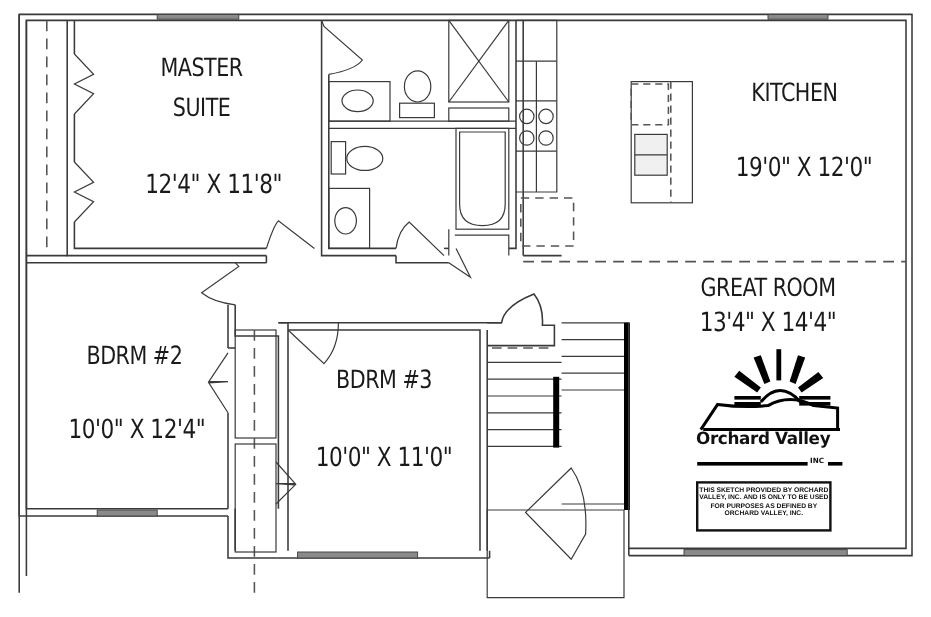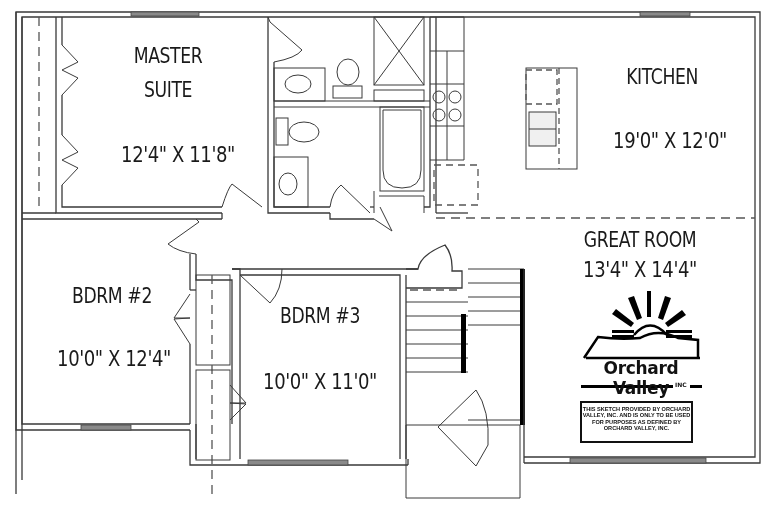--- a/index.html
+++ b/index.html
@@ -18,23 +18,23 @@
     letter-spacing: -0.5px;
     white-space: nowrap;
     text-align: center;
   }
   .name { font-size: 21px; transform: scaleX(0.82); transform-origin: center; }
   .dim  { font-size: 22px; transform: scaleX(0.82); transform-origin: center; }
   .logo-text {
     position: absolute;
     font-family: "DejaVu Sans", sans-serif;
     font-weight: bold;
-    font-size: 17px;
+    font-size: 14px;
     color: #111;
-    left: 580px; top: 358px; width: 122px; text-align: center;
+    left: 580px; top: 358px; width: 122px; 
     letter-spacing: -0.3px;
   }
   .logo-inc {
     position: absolute;
     font-family: "DejaVu Sans", sans-serif;
     font-weight: bold;
     font-size: 6px;
     color: #111;
     left: 675px; top: 381px;
   }

